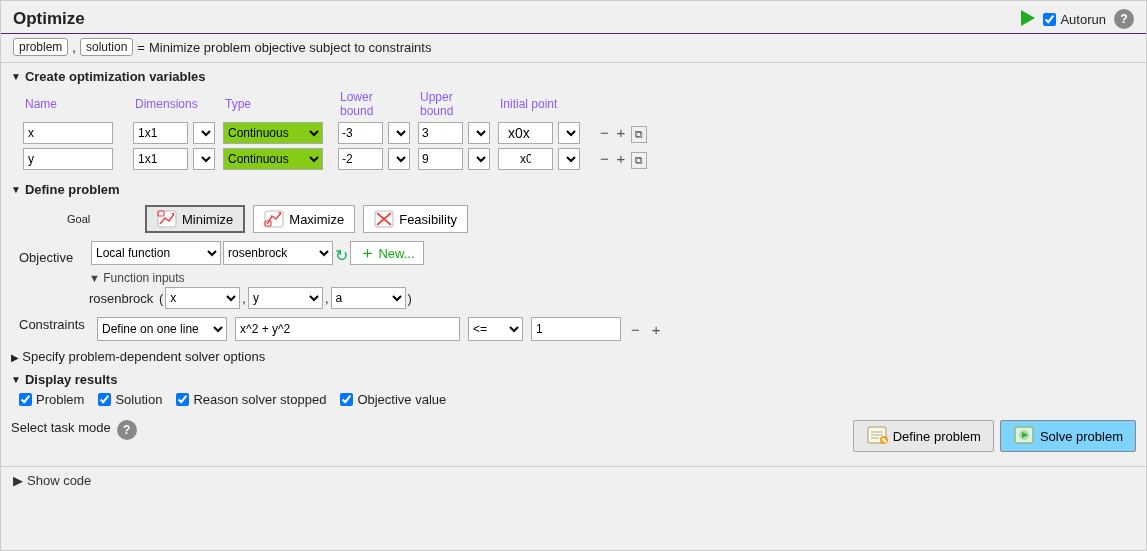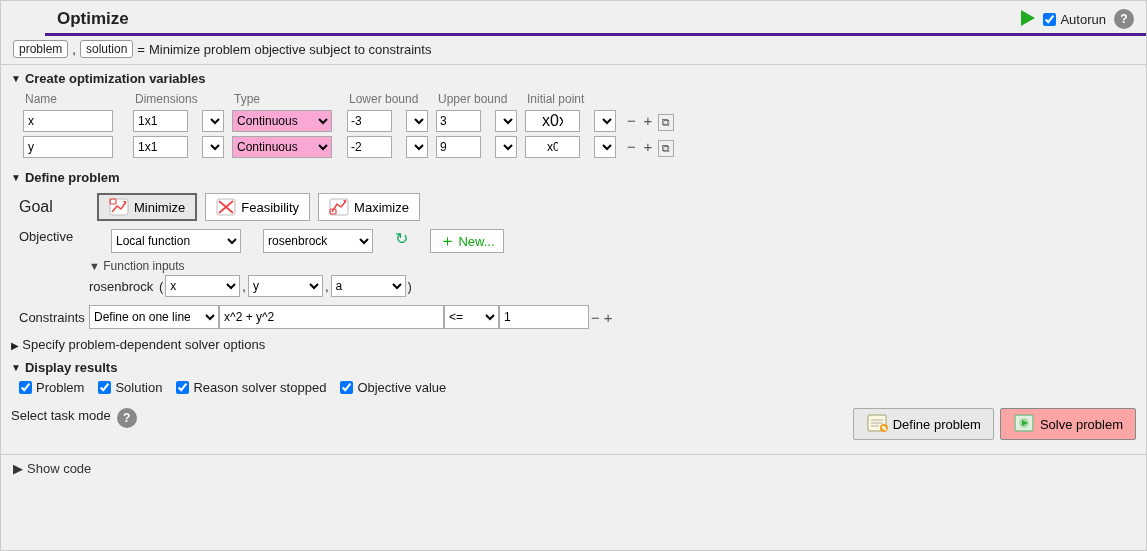--- a/index.html
+++ b/index.html
@@ -1,76 +1,76 @@
 <!DOCTYPE html>
 <html><head>
   <meta charset="utf-8">
   <style>
     * { box-sizing: border-box; margin: 0; padding: 0; }
     body { font-family: Arial, sans-serif; font-size: 13px; background: #f5f5f5; color: #222; }
     .main-container { background: #f0f0f0; width: 1147px; min-height: 551px; border: 1px solid #ccc; position: relative; }
-    .header { display: flex; align-items: center; justify-content: space-between; padding: 8px 12px 4px 12px; border-bottom: 3px solid #4c1d95; background: #f0f0f0; margin-left: 44px; }
+    .header { display: flex; align-items: center; justify-content: space-between; padding: 8px 12px 4px 12px; border-bottom: 1px solid #4c1d95; background: #f0f0f0; }
     .header-left { font-size: 17px; font-weight: bold; }
     .header-right { display: flex; align-items: center; gap: 8px; }
     .run-btn { background: none; border: none; cursor: pointer; }
     .autorun-label { display: flex; align-items: center; gap: 4px; font-size: 13px; }
     .help-btn { background: none; border: none; cursor: pointer; width: 20px; height: 20px; border-radius: 50%; background: #888; color: white; font-weight: bold; font-size: 12px; display: flex; align-items: center; justify-content: center; }
     .breadcrumb-row { display: flex; align-items: center; gap: 4px; padding: 4px 12px 6px 12px; font-size: 13px; border-bottom: 1px solid #ccc; background: #f0f0f0; }
     .breadcrumb-tag { border: 1px solid #999; border-radius: 3px; padding: 1px 5px; background: #fff; font-size: 12px; }
     .content { padding: 0 10px 10px 10px; }
     .section-header { display: flex; align-items: center; gap: 4px; padding: 6px 0 4px 0; font-size: 13px; font-weight: bold; cursor: pointer; }
     .section-header .arrow { font-size: 10px; }
     .section-content { padding-left: 8px; }
     
     .vars-table { width: 100%; border-collapse: collapse; margin-bottom: 4px; }
-    .vars-table th { text-align: left; font-weight: normal; font-size: 12px; padding: 2px 6px; color: #737373; }
+    .vars-table th { text-align: left; font-weight: normal; font-size: 12px; padding: 2px 6px; color: #8b5cf6; }
     .vars-table td { padding: 2px 4px; }
     .var-input { border: 1px solid #aaa; background: #fff; width: 90px; height: 22px; font-size: 12px; padding: 1px 4px; }
     .dim-input { border: 1px solid #aaa; background: #fff; width: 55px; height: 22px; font-size: 12px; padding: 1px 4px; }
-    select.type-select { border: 1px solid #aaa; background: #f9a8d4; width: 100px; height: 22px; font-size: 12px; }
+    select.type-select { border: 1px solid #aaa; background: #84cc16; width: 100px; height: 22px; font-size: 12px; }
     .icon-btn { background: none; border: none; cursor: pointer; font-size: 15px; padding: 0 2px; color: #555; }
     
     .goal-row { display: flex; align-items: center; gap: 8px; padding: 4px 0; }
-    .goal-label { width: 70px; font-size: 16px; }
+    .goal-label { width: 70px; font-size: 11px; margin-left: 48px; }
     .goal-btn { display: flex; align-items: center; gap: 5px; border: 1px solid #aaa; background: #fff; padding: 3px 10px; cursor: pointer; font-size: 13px; height: 28px; }
     .goal-btn.active { border: 2px solid #666; background: #e8e8e8; }
     .goal-icon { width: 20px; height: 18px; display: inline-flex; align-items: center; justify-content: center; }
     
-    .obj-row { display: flex; align-items: flex-start; gap: 22px; padding: 4px 0; }
+    .obj-row { display: flex; align-items: flex-end; gap: 2px; padding: 4px 0; }
     .obj-label { width: 70px; font-size: 13px; }
     select.obj-select { border: 1px solid #aaa; background: #fff; height: 24px; font-size: 12px; }
     .refresh-btn { background: none; border: none; cursor: pointer; font-size: 16px; color: #1a6; }
     .new-btn { display: flex; align-items: center; gap: 3px; border: 1px solid #aaa; background: #fff; padding: 2px 8px; cursor: pointer; font-size: 13px; height: 24px; color: #1a1; }
     
     .func-inputs { padding: 2px 0 4px 70px; }
     .func-inputs-header { font-size: 12px; color: #444; padding-bottom: 2px; }
     .func-call-row { display: flex; align-items: center; gap: 2px; font-size: 13px; }
     select.arg-select { border: 1px solid #aaa; background: #fff; height: 22px; font-size: 12px; width: 75px; }
     
-    .constraints-row { display: flex; align-items: center; gap: 0; padding: 4px 0; }
+    .constraints-row { display: flex; gap: 8px; padding: 4px 0; }
     .constraints-label { width: 70px; font-size: 13px; }
     select.define-select { border: 1px solid #aaa; background: #fff; height: 24px; font-size: 12px; width: 130px; }
     .constraint-expr { border: 1px solid #aaa; background: #fff; width: 225px; height: 24px; font-size: 12px; padding: 1px 4px; }
     select.op-select { border: 1px solid #aaa; background: #fff; height: 24px; font-size: 12px; width: 55px; }
     .constraint-val { border: 1px solid #aaa; background: #fff; width: 90px; height: 24px; font-size: 12px; padding: 1px 4px; }
     
     .solver-row { padding: 4px 0; font-size: 13px; }
     
     .display-section { padding: 2px 0; }
     .checkboxes-row { display: flex; align-items: center; gap: 14px; padding: 3px 0 3px 8px; font-size: 13px; }
     .check-item { display: flex; align-items: center; gap: 4px; }
     
     .task-row { display: flex; align-items: flex-start; gap: 6px; padding: 8px 0 4px 0; font-size: 13px; }
     .task-btn { display: flex; align-items: center; gap: 5px; border: 1px solid #aaa; background: #e8e8e8; padding: 4px 12px; cursor: pointer; font-size: 13px; height: 32px; border-radius: 2px; }
-    .task-btn.primary { background: #fca5a5; border-color: #888; }
+    .task-btn.primary { background: #7dd3fc; border-color: #888; }
     
     .show-code { display: flex; align-items: center; gap: 4px; padding: 6px 12px; border-top: 1px solid #ccc; font-size: 13px; cursor: pointer; color: #333; }
     
     .play-triangle { width: 0; height: 0; border-top: 8px solid transparent; border-bottom: 8px solid transparent; border-left: 14px solid #2a2; display: inline-block; }
-    .dim-wrapper { display: flex; align-items: center; gap: 14px; }
+    .dim-wrapper { display: flex; align-items: center; gap: 5px; }
   </style>
 </head>
 <body>
 
 <div class="main-container">
 
   <div class="header">
     <div class="header-left">Optimize</div>
     <div class="header-right">
       <button class="run-btn">
@@ -138,21 +138,21 @@
             <td>
               <div class="dim-wrapper">
                 <input type="text" value="3" style="border: 1px solid rgb(170, 170, 170); width: 45px; height: 22px; font-size: 12px; padding: 1px 3px;">
                 <select style="height:22px;font-size:12px;width:22px;border:1px solid #aaa;background:#fff;padding:0;">
                   <option></option>
                 </select>
               </div>
             </td>
             <td>
               <div class="dim-wrapper">
-                <input type="text" value="x0x" style="border: 1px solid rgb(170, 170, 170); width: 55px; height: 22px; font-size: 16px; padding: 1px 16px;">
+                <input type="text" value="x0x" style="border: 1px solid rgb(170, 170, 170); width: 55px; height: 22px; font-size: 14px; padding: 1px 9px;">
                 <select style="height:22px;font-size:12px;width:22px;border:1px solid #aaa;background:#fff;padding:0;">
                   <option></option>
                 </select>
               </div>
             </td>
             <td>
               <button class="icon-btn">−</button>
               <button class="icon-btn">+</button>
               <button class="icon-btn" style="border:1px solid #aaa;padding:1px 3px;font-size:11px;">⧉</button>
             </td>
@@ -225,37 +225,37 @@
               <rect x="1" y="1" width="6" height="5" rx="1" fill="none" stroke="#e44" stroke-width="1.2"></rect>
             </svg>
           </span>
           <span>Minimize</span>
         </button>
 
         <button class="goal-btn">
           <span class="goal-icon">
             <svg width="20" height="18" viewBox="0 0 20 18">
               <rect x="1" y="1" width="18" height="16" rx="2" fill="#fff" stroke="#bbb" stroke-width="1"></rect>
-              <line x1="3" y1="3" x2="17" y2="15" stroke="#e44" stroke-width="1.8"></line>
-              <line x1="17" y1="3" x2="3" y2="15" stroke="#e44" stroke-width="1.8"></line>
-            </svg>
-          </span>
-          <span>Feasibility</span>
-        </button>
-
-        <button class="goal-btn">
-          <span class="goal-icon">
-            <svg width="20" height="18" viewBox="0 0 20 18">
-              <rect x="1" y="1" width="18" height="16" rx="2" fill="#fff" stroke="#bbb" stroke-width="1"></rect>
               <polyline points="3,14 8,6 12,9 17,3" fill="none" stroke="#e44" stroke-width="1.5"></polyline>
               <polygon points="14,2 17,2 17,5" fill="#e44"></polygon>
               <rect x="1" y="11" width="6" height="5" rx="1" fill="none" stroke="#e44" stroke-width="1.2"></rect>
             </svg>
           </span>
           <span>Maximize</span>
+        </button>
+
+        <button class="goal-btn">
+          <span class="goal-icon">
+            <svg width="20" height="18" viewBox="0 0 20 18">
+              <rect x="1" y="1" width="18" height="16" rx="2" fill="#fff" stroke="#bbb" stroke-width="1"></rect>
+              <line x1="3" y1="3" x2="17" y2="15" stroke="#e44" stroke-width="1.8"></line>
+              <line x1="17" y1="3" x2="3" y2="15" stroke="#e44" stroke-width="1.8"></line>
+            </svg>
+          </span>
+          <span>Feasibility</span>
         </button>
 
       </div>
 
       <div class="obj-row">
         <div class="obj-label">Objective</div>
         <select class="obj-select" style="width:130px;">
           <option>Local function</option>
           <option>Function handle</option>
         </select>

